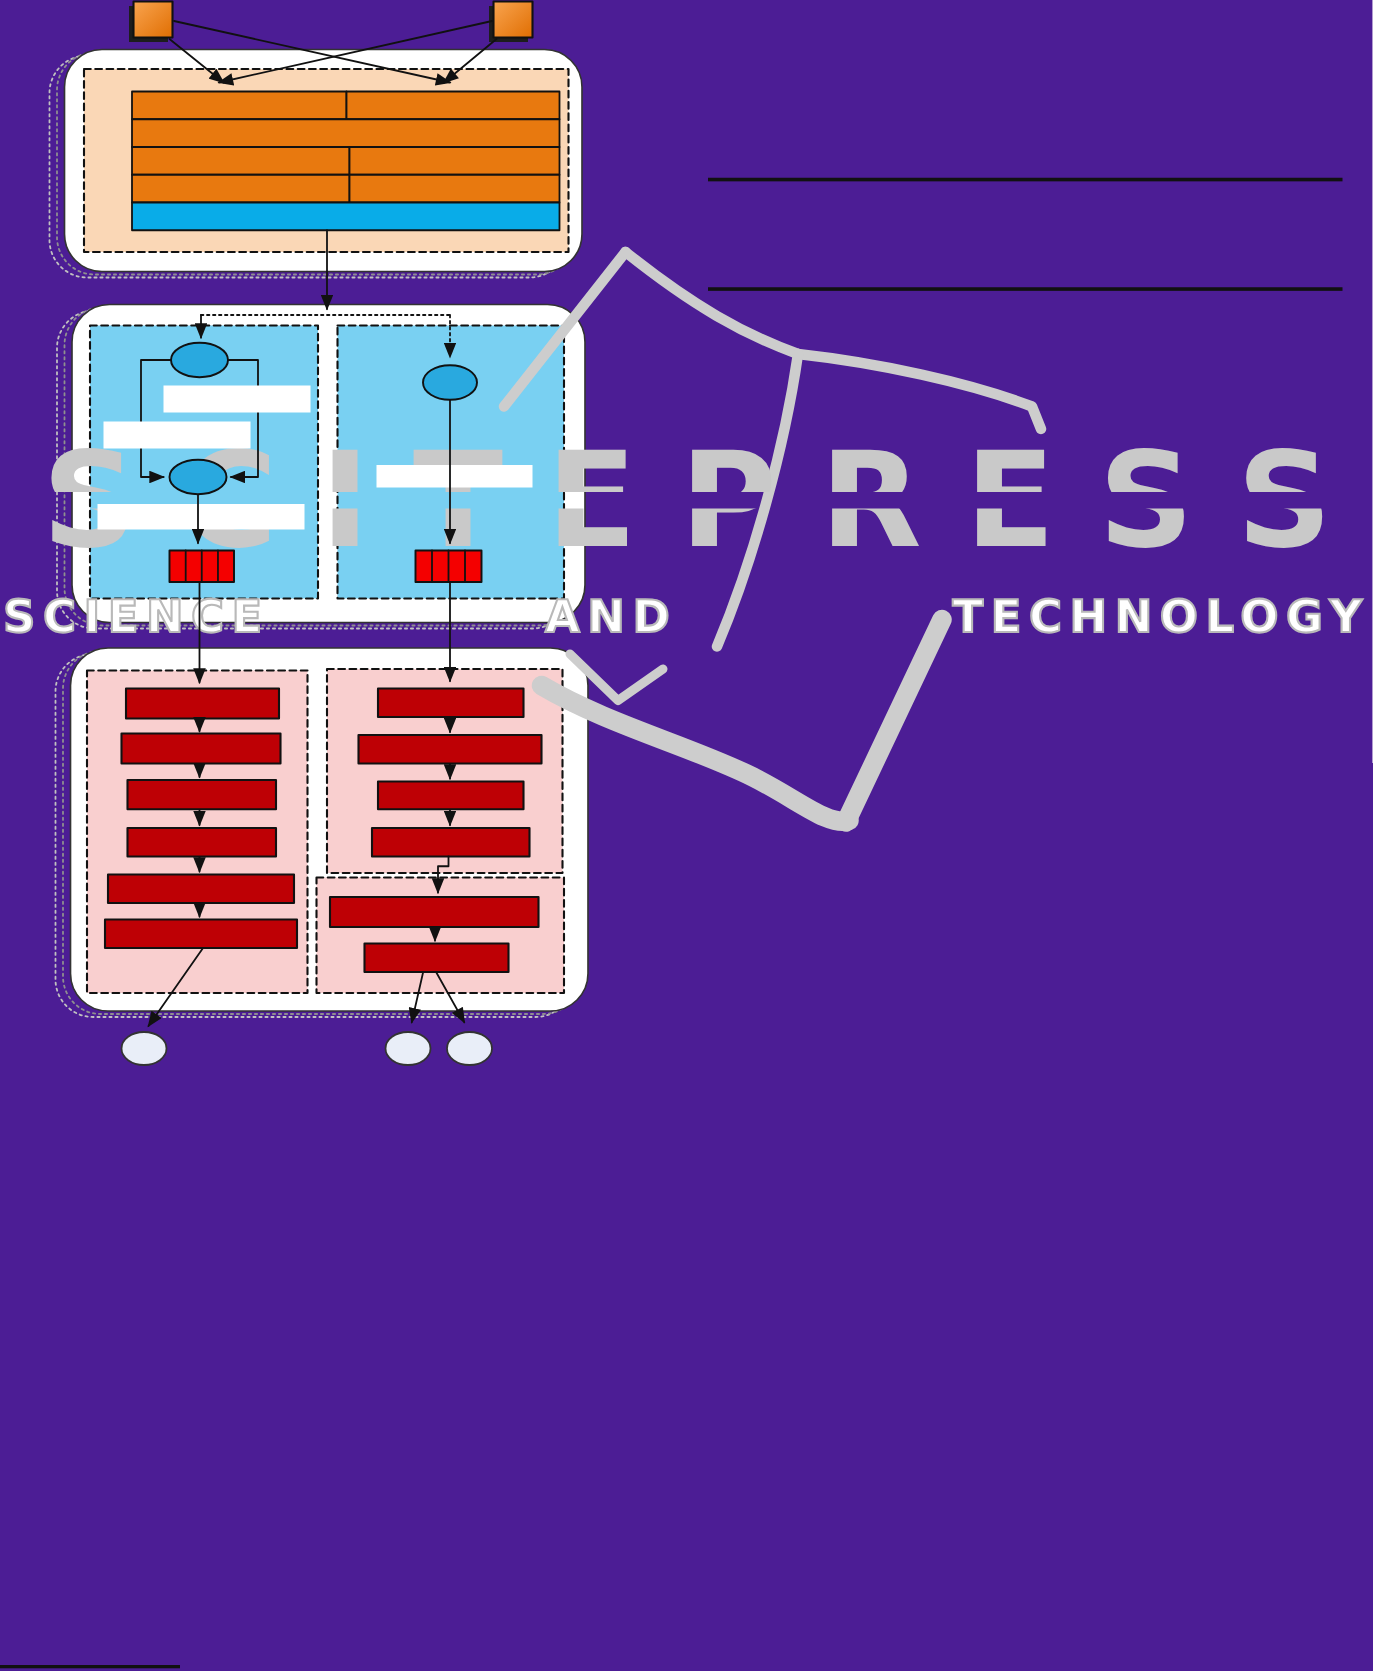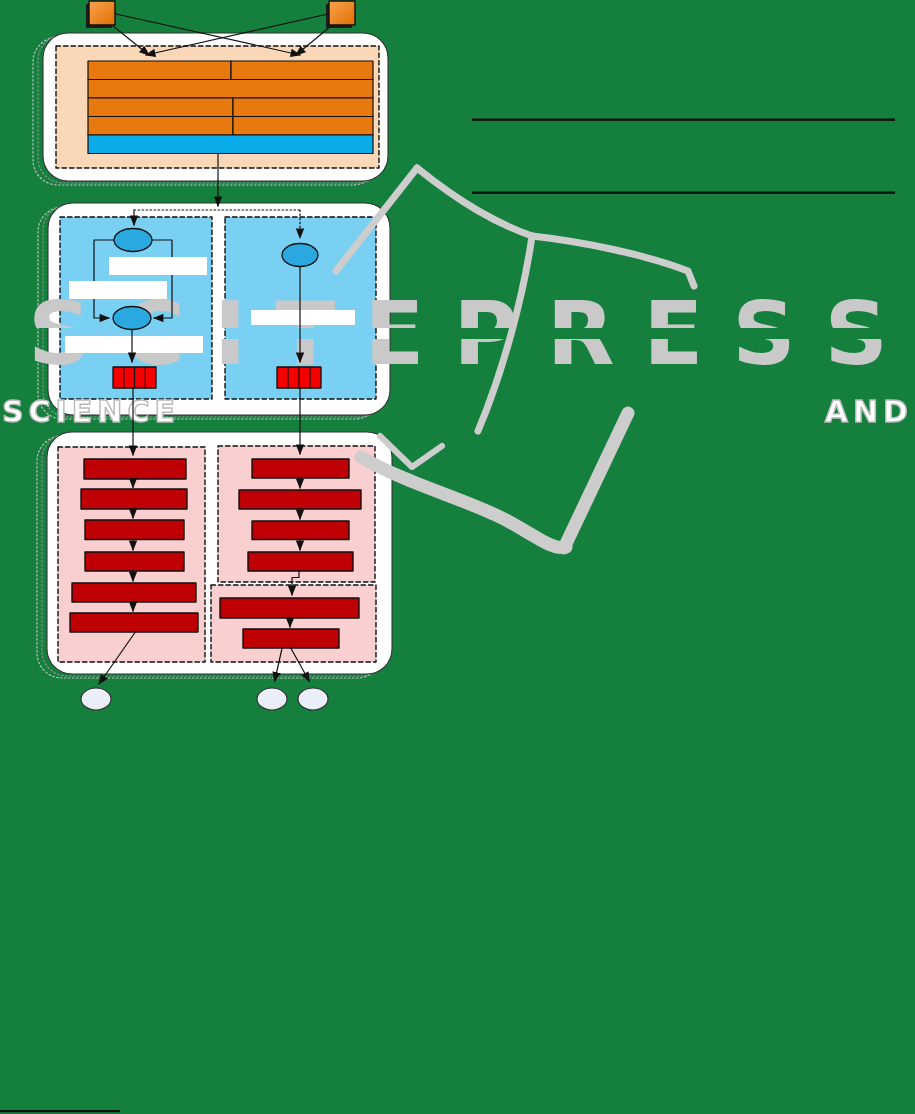--- a/index.html
+++ b/index.html
@@ -1,16 +1,16 @@
 <!DOCTYPE html>
 <html><head>
 <meta charset="utf-8">
 <style>
   html,body{margin:0;padding:0;background:#ffffff;}
-  #page{position:relative;width:915px;height:1114px;background:#15803d;overflow:hidden;
+  #page{position:relative;width:915px;height:1114px;background:#4c1d95;overflow:hidden;
         font-family:"DejaVu Sans",sans-serif;}
   #page svg{position:absolute;left:0;top:0;}
   .wm-brand{position:absolute;left:28px;top:288px;width:860px;height:92px;
             display:flex;justify-content:space-between;align-items:flex-start;
             font:bold 88px/92px "DejaVu Sans",sans-serif;color:#c9c9c9;
             pointer-events:none;user-select:none;}
   #brand-top{clip-path:inset(0 0 56.5% 0);}
   #brand-bottom{clip-path:inset(55.5% 0 0 0);}
   .wm-sub{position:absolute;left:2px;top:397px;width:911px;
           display:flex;justify-content:space-between;
@@ -69,20 +69,21 @@
       <span>E</span>
       <span>P</span>
       <span>R</span>
       <span>E</span>
       <span>S</span>
       <span>S</span>
     </div>
   <div id="wm-subtitle" class="wm-sub">
       <span>SCIENCE</span>
       <span>AND</span>
+      <span>TECHNOLOGY</span>
     </div>
 
   <svg id="svg-over" width="915" height="1114">
     <defs>
       <linearGradient id="gOr" x1="0" y1="0" x2="1" y2="1">
         <stop offset="0" stop-color="#F9A44F"></stop>
         <stop offset="1" stop-color="#E06E02"></stop>
       </linearGradient>
       <marker id="ah" viewBox="0 0 10 8" refX="9" refY="4" markerWidth="9" markerHeight="7" orient="auto">
         <path d="M0,0 L10,4 L0,8 z" fill="#111111"></path>

